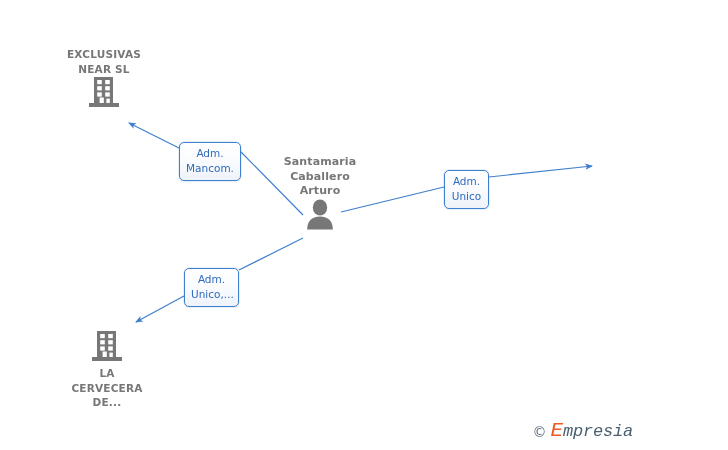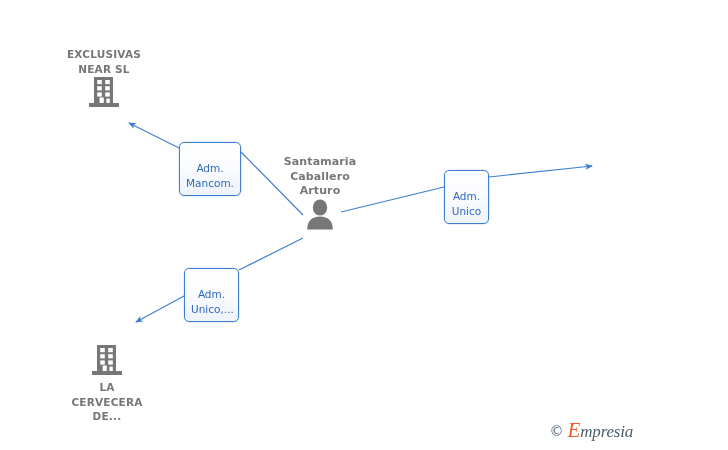--- a/index.html
+++ b/index.html
@@ -58,21 +58,21 @@
   .edge-label {
     position: absolute;
     box-sizing: border-box;
     border: 1px solid #3f7fd0;
     border-radius: 5px;
     background: linear-gradient(to bottom, #ffffff 0%, #fbfcfe 45%, #eef3fa 100%);
     color: #2e6bbd;
     font-size: 10.5px;
     line-height: 15px;
     text-align: center;
-    padding: 18px 6px 4px 6px;
+    padding: 3px 6px 4px 6px;
     white-space: pre-line;
     box-shadow: 0 0 0 0.5px rgba(63,127,208,0.25);
     cursor: default;
   }
 
   
   #watermark {
     position: absolute;
     right: 8px;
     bottom: 9px;
@@ -80,21 +80,21 @@
     align-items: center;
     gap: 4px;
     user-select: none;
   }
   #watermark .copy {
     color: #5f6f7e;
     font-size: 14px;
     line-height: 14px;
   }
   #watermark .brand {
-    font-family: Liberation Serif, serif;
+    font-family: Liberation Mono, monospace;
     font-style: italic;
     font-size: 17px;
     line-height: 18px;
     color: #4a6070;
     letter-spacing: -0.2px;
   }
   #watermark .brand .cap {
     color: #ef5a28;
     font-size: 21px;
   }
@@ -152,21 +152,21 @@
 Caballero
 Arturo</div>
     <span class="node-icon">
       <svg width="32" height="31" viewBox="0 0 32 31" xmlns="http://www.w3.org/2000/svg">
         <ellipse cx="16" cy="8.5" rx="7.2" ry="8" fill="#777777"></ellipse>
         <path d="M16 17.5 C7.5 17.5 3.2 22.4 3.2 30.5 L28.8 30.5 C28.8 22.4 24.5 17.5 16 17.5 Z" fill="#777777"></path>
       </svg>
     </span>
   </div>
 
-  <div class="node below" style="left:107px; top:342px;">
+  <div class="node below" style="left:107px; top:328px;">
     <span class="node-icon">
       <svg width="30" height="32" viewBox="0 0 30 32" xmlns="http://www.w3.org/2000/svg">
         <rect x="5" y="1" width="19" height="26" fill="#777777"></rect>
         <rect x="0" y="27" width="30" height="4" fill="#777777"></rect>
         <rect x="8.2" y="4" width="4.6" height="4.2" fill="#ffffff"></rect>
         <rect x="16.2" y="4" width="4.6" height="4.2" fill="#ffffff"></rect>
         <rect x="8.2" y="10.2" width="4.6" height="4.2" fill="#ffffff"></rect>
         <rect x="16.2" y="10.2" width="4.6" height="4.2" fill="#ffffff"></rect>
         <rect x="8.2" y="16.4" width="4.6" height="4.2" fill="#ffffff"></rect>
         <rect x="16.2" y="16.4" width="4.6" height="4.2" fill="#ffffff"></rect>

